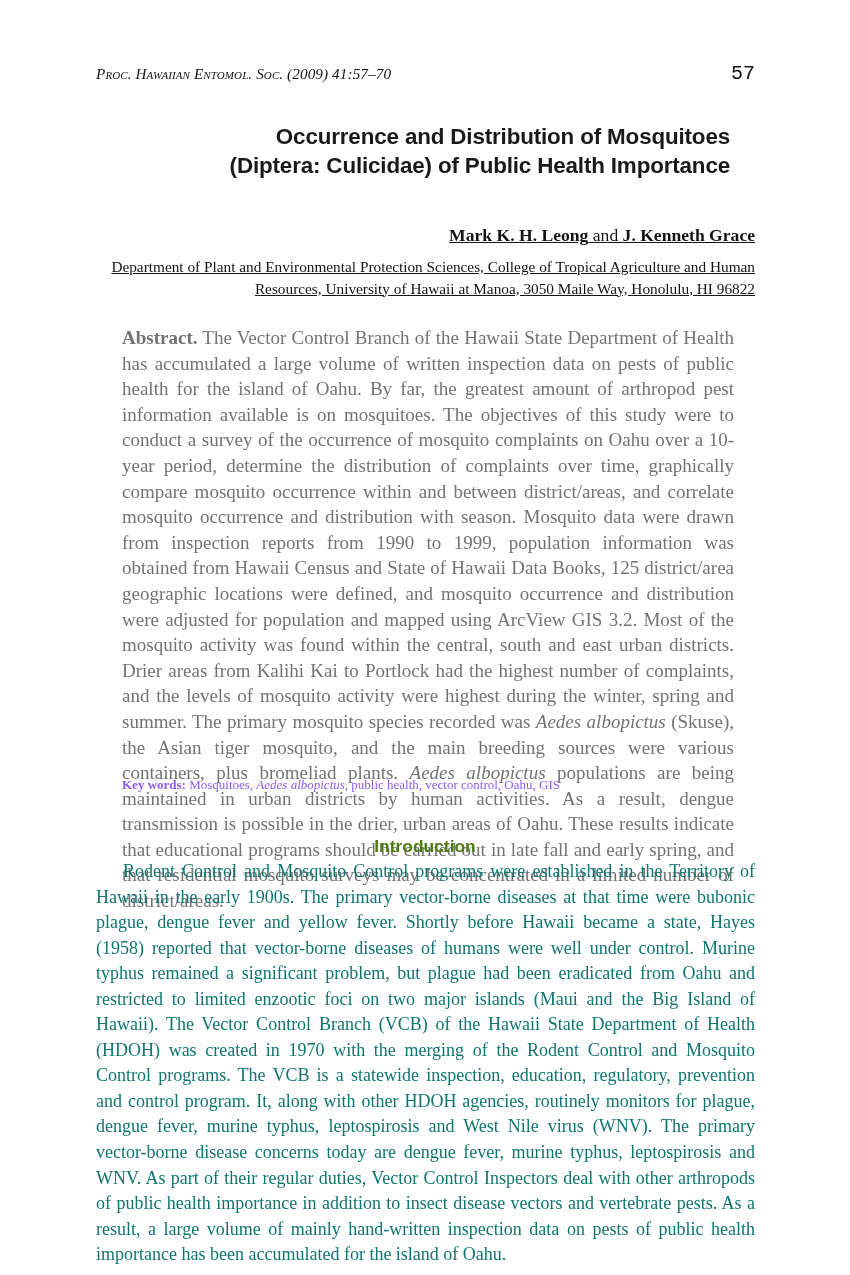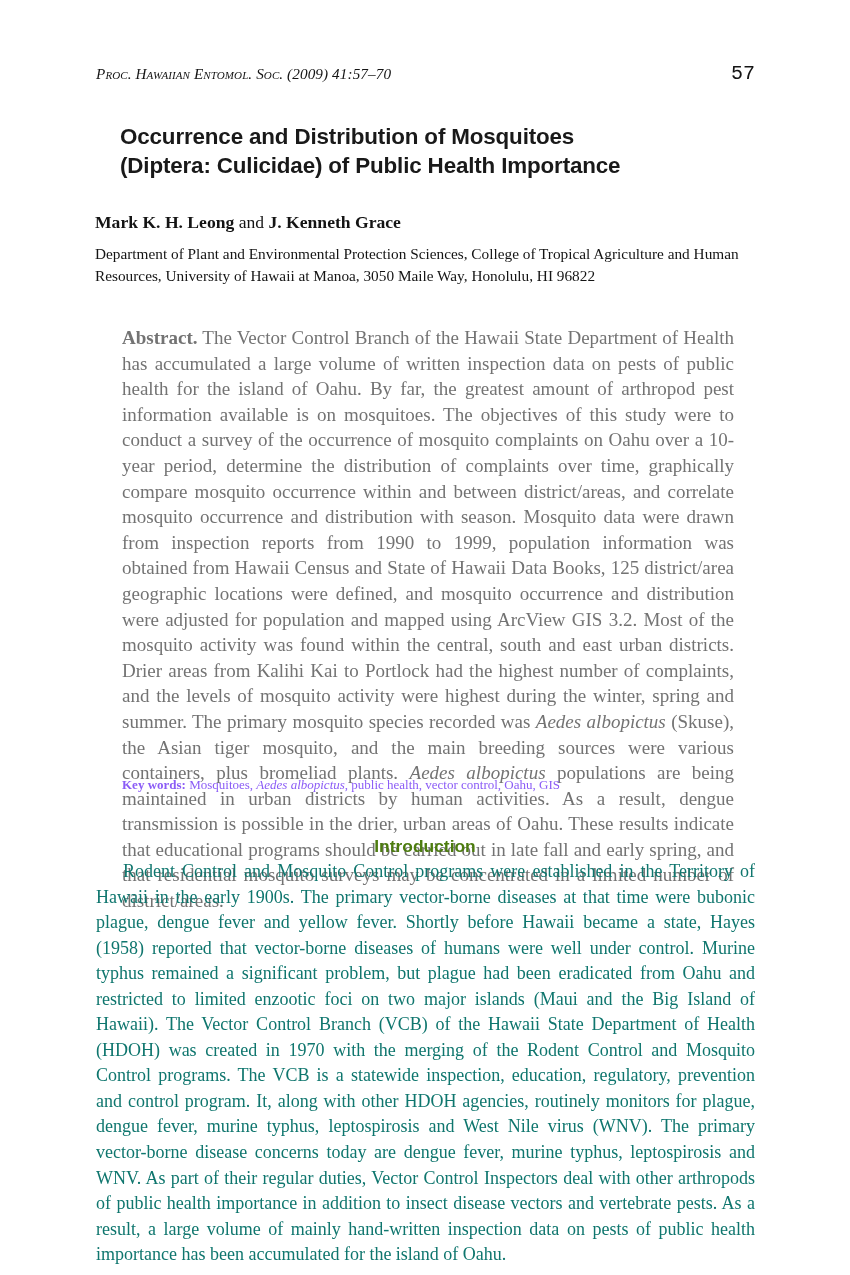--- a/index.html
+++ b/index.html
@@ -48,38 +48,39 @@
     font-size: 20px;
     color: #141414;
   }
 
   
   .title-block {
     position: absolute;
     top: 122px;
     left: 120px;
     width: 610px;
-    text-align: left;
+    text-align: right;
   }
   .title-line {
     font-family: "Liberation Sans", sans-serif;
     font-weight: bold;
     font-size: 22.4px;
     line-height: 29px;
     color: #191919;
     letter-spacing: -0.15px;
   }
 
   
   .author-block {
     position: absolute;
-    top: 211px;
+    top: 224px;
     left: 95px;
     width: 660px;
-    text-align: left;
+    text-align: right;
+    text-decoration: underline;
   }
   .authors {
     font-family: "Liberation Serif", serif;
     font-size: 17.6px;
     line-height: 23px;
     color: #141414;
   }
   .authors b { font-weight: bold; }
   .affiliation {
     font-family: "Liberation Serif", serif;

